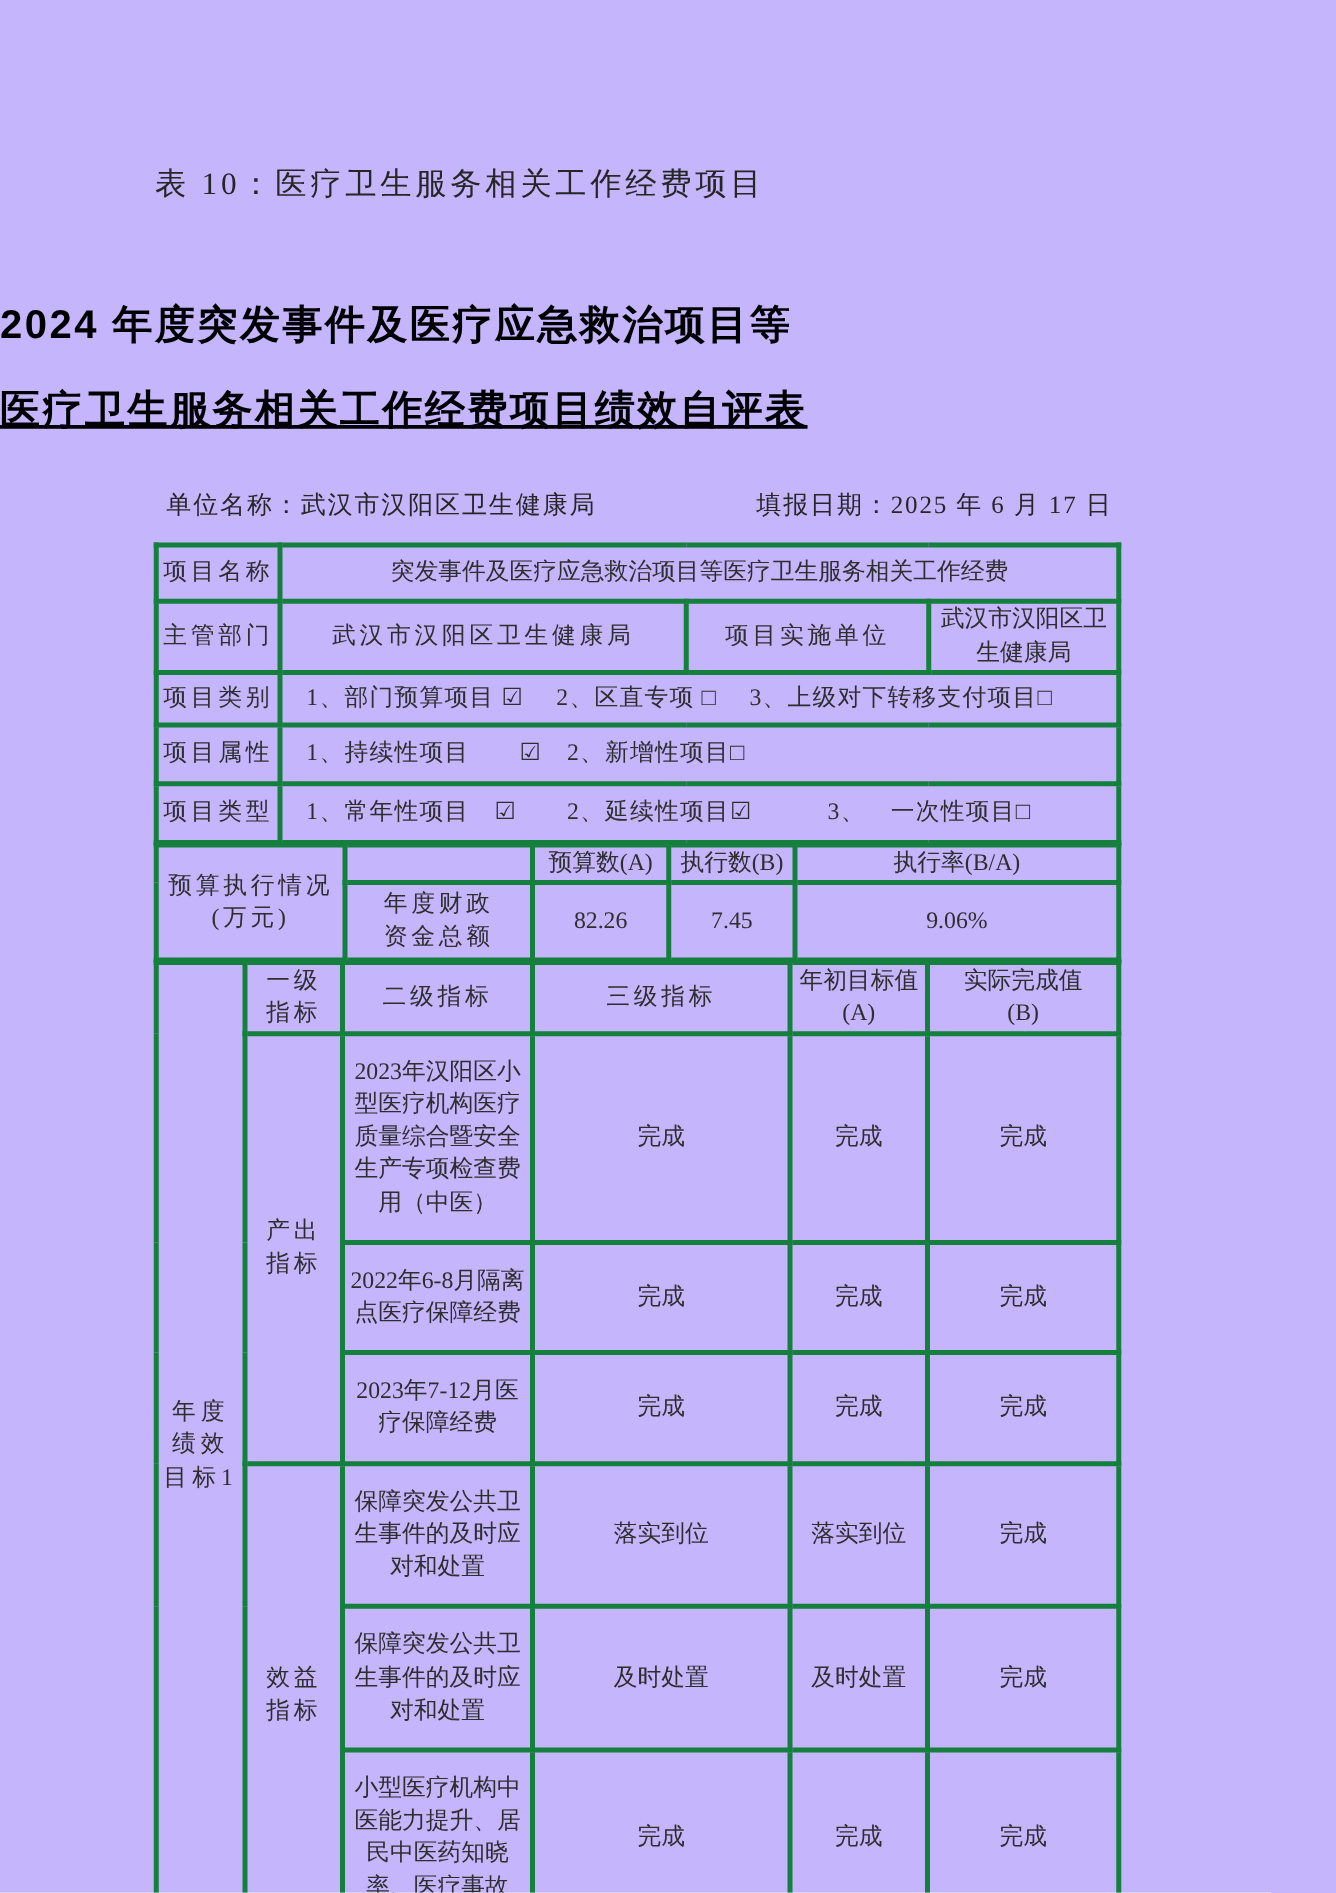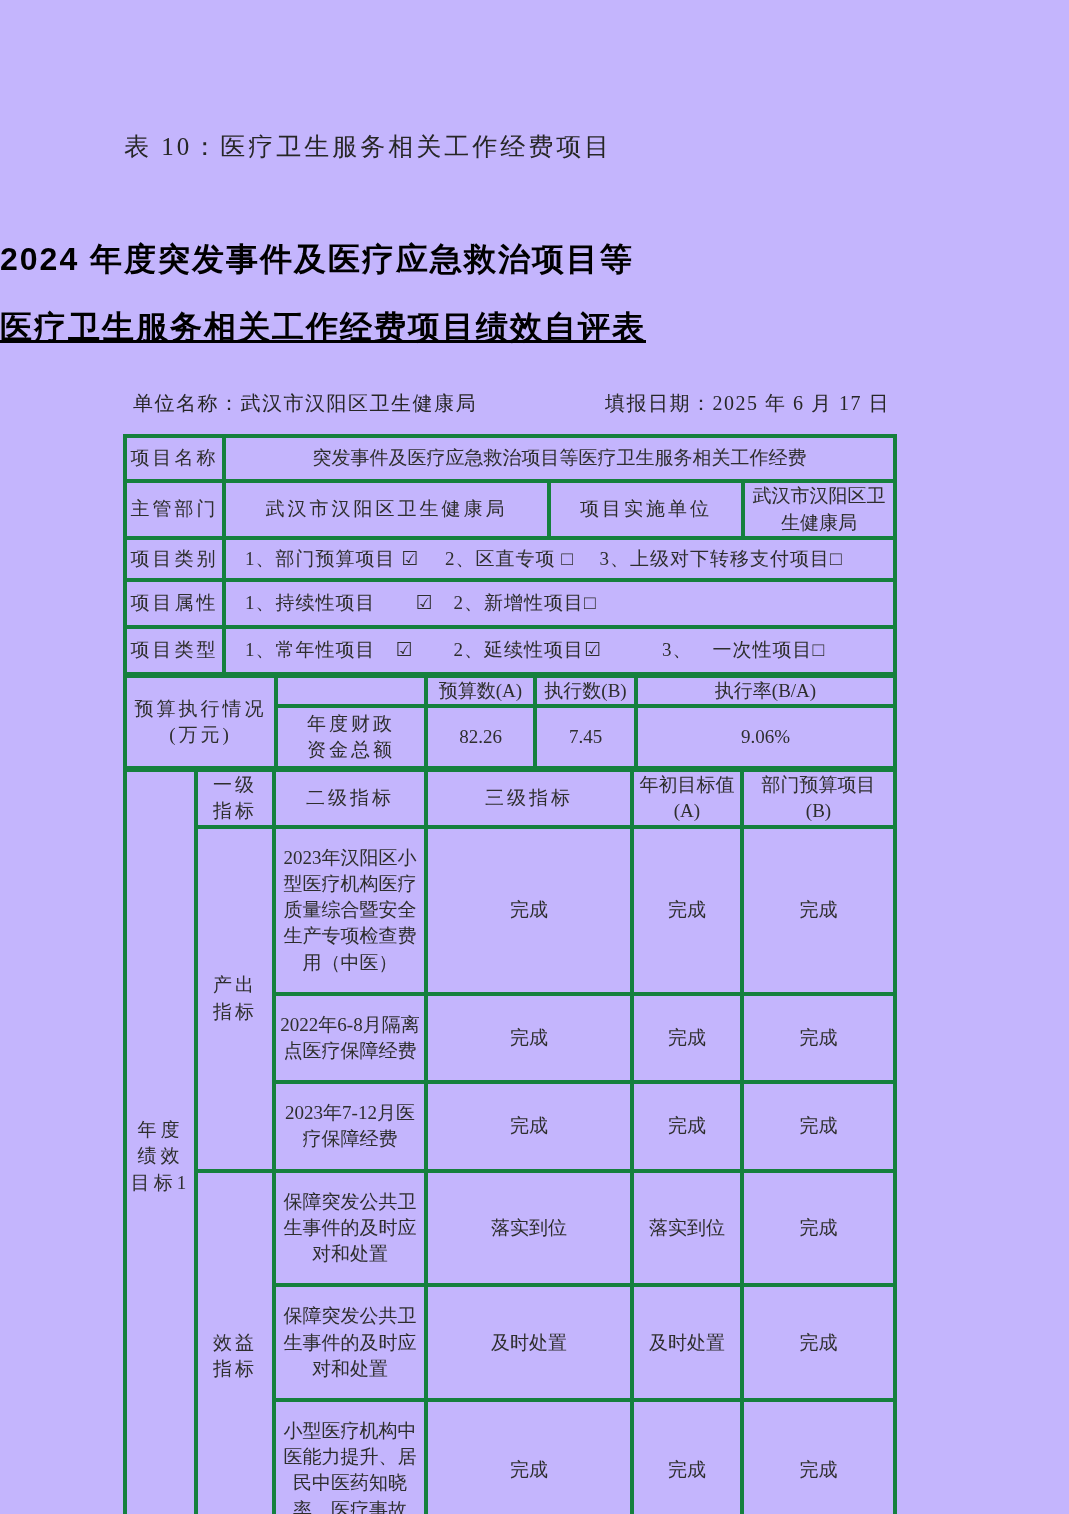--- a/index.html
+++ b/index.html
@@ -157,21 +157,21 @@
           <tr class="h55">
         <td rowspan="7" class="pre goal">年度
 绩效
 目标1</td>
         <td class="pre lab">一级
 指标</td>
         <td class="lab">二级指标</td>
         <td class="lab">三级指标</td>
         <td class="pre">年初目标值
 (A)</td>
-        <td class="pre">部门预算项目
+        <td class="pre">实际完成值
 (B)</td>
       </tr>
       <tr class="h145">
         <td rowspan="3" class="pre lab">产出
 指标</td>
         <td class="desc">2023年汉阳区小型医疗机构医疗质量综合暨安全生产专项检查费用（中医）</td>
         <td>完成</td>
         <td>完成</td>
         <td>完成</td>
       </tr>

